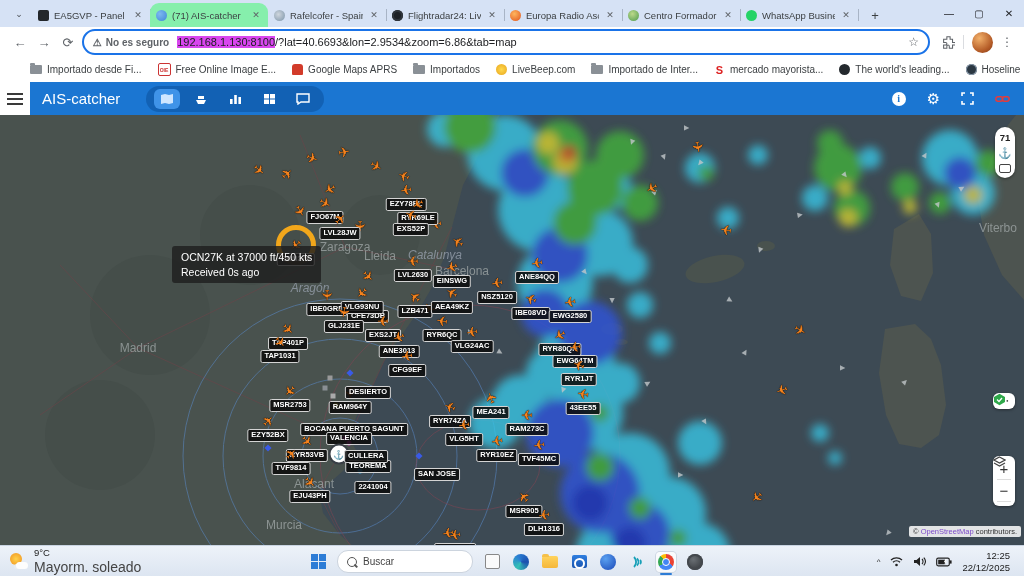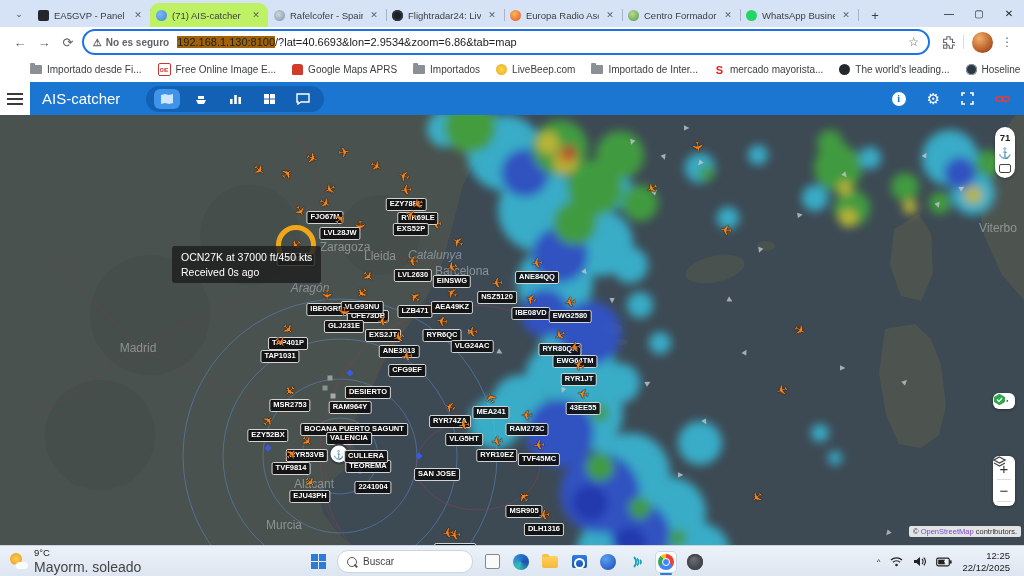--- a/index.html
+++ b/index.html
@@ -5,40 +5,40 @@
   html,body{margin:0;padding:0}
   body{width:1024px;height:576px;overflow:hidden;position:relative;
        font-family:"Liberation Sans",sans-serif;background:#3d4a54;-webkit-font-smoothing:antialiased}
   
   .tabstrip{position:absolute;top:0;left:0;width:1024px;height:27px;background:#d6e2f5;display:flex;align-items:flex-end}
   .tabsearch{width:22px;height:20px;margin:0 2px 3px 8px;border-radius:50%;color:#4a4f55;font-size:9px;display:flex;align-items:center;justify-content:center}
   .tab{height:24px;width:106px;display:flex;align-items:center;gap:5px;padding:0 6px;border-radius:9px 9px 0 0;
        color:#3c4043;font-size:9.5px;position:relative}
   .tab .ttl{flex:1;white-space:nowrap;overflow:hidden}
   .tab .x{font-size:9px;color:#5f6368;width:12px;text-align:center}
-  .tab.active{background:#bef264}
+  .tab.active{background:#86efac}
   .tab:not(.active)::after{content:"";position:absolute;right:-1px;top:6px;height:12px;border-right:1px solid #a8b4c6}
   .fav{width:11px;height:11px;border-radius:3px;flex:none}
   .f0{background:#23272b;border-radius:2px}
   .f1{background:radial-gradient(circle at 35% 35%,#7db9f0,#3f86d8);border-radius:50%}
   .f2{background:radial-gradient(circle at 40% 40%,#cfd6dd,#7b93a8);border-radius:50%}
   .f3{background:#1d2126;border-radius:50%;box-shadow:inset 0 0 0 2px #2e343b}
   .f4{background:radial-gradient(circle at 40% 35%,#ffb55e,#e0541e);border-radius:50%}
   .f5{background:radial-gradient(circle at 40% 35%,#bcd98a,#4e9a4e);border-radius:50%}
   .f6{background:#25d366;border-radius:50%}
   .newtab{width:22px;text-align:center;color:#3c4043;font-size:13px;margin:0 0 4px 6px}
   .wctl{margin-left:auto;display:flex;align-items:center;height:27px}
   .wctl span{width:30px;text-align:center;font-size:10px;color:#202124}
   .toolbar{position:absolute;top:27px;left:0;width:1024px;height:30px;background:#fff;display:flex;align-items:center}
   .navb{color:#5f6368;font-size:13px;width:24px;text-align:center}
   .omni{width:828px;height:22px;margin-left:2px;border:2px solid #1a73e8;border-radius:13px;display:flex;align-items:center;padding:0 9px;background:#fff}
   .secchip{display:flex;align-items:center;gap:4px;color:#5f6368;font-size:10px;font-weight:bold;margin-right:8px;white-space:nowrap}
   .warn{font-size:10px;color:#5f6368}
   .url{font-size:11px;color:#202124;white-space:nowrap}
-  .url .sel{background:#a16207}
+  .url .sel{background:#d946ef}
   .star{margin-left:auto;color:#5f6368;font-size:12px}
   .puzzle{width:13px;height:13px;margin-left:12px}
   .tsep{width:1px;height:14px;background:#dadce0;margin:0 8px}
   .avatar{width:21px;height:21px;border-radius:50%;background:radial-gradient(circle at 35% 30%,#f2b06a,#b35a26 65%,#7c3a18)}
   .dots3{color:#5f6368;font-size:12px;margin:0 10px 0 8px;letter-spacing:1px}
   .bookmarks{position:absolute;top:57px;left:0;width:1024px;height:25px;background:#fff;display:flex;align-items:center;font-size:10px;color:#3c4043}
   .bm{display:flex;align-items:center;gap:5px;margin-right:16px;white-space:nowrap}
   .fold{width:12px;height:9px;background:#8a9096;border-radius:1px;position:relative;flex:none}
   .fold::before{content:"";position:absolute;top:-2px;left:0;width:5px;height:2px;background:#8a9096;border-radius:1px 1px 0 0}
   .bicon{width:11px;height:11px;border-radius:2px;flex:none;display:flex;align-items:center;justify-content:center;font-size:5px;font-weight:bold}

